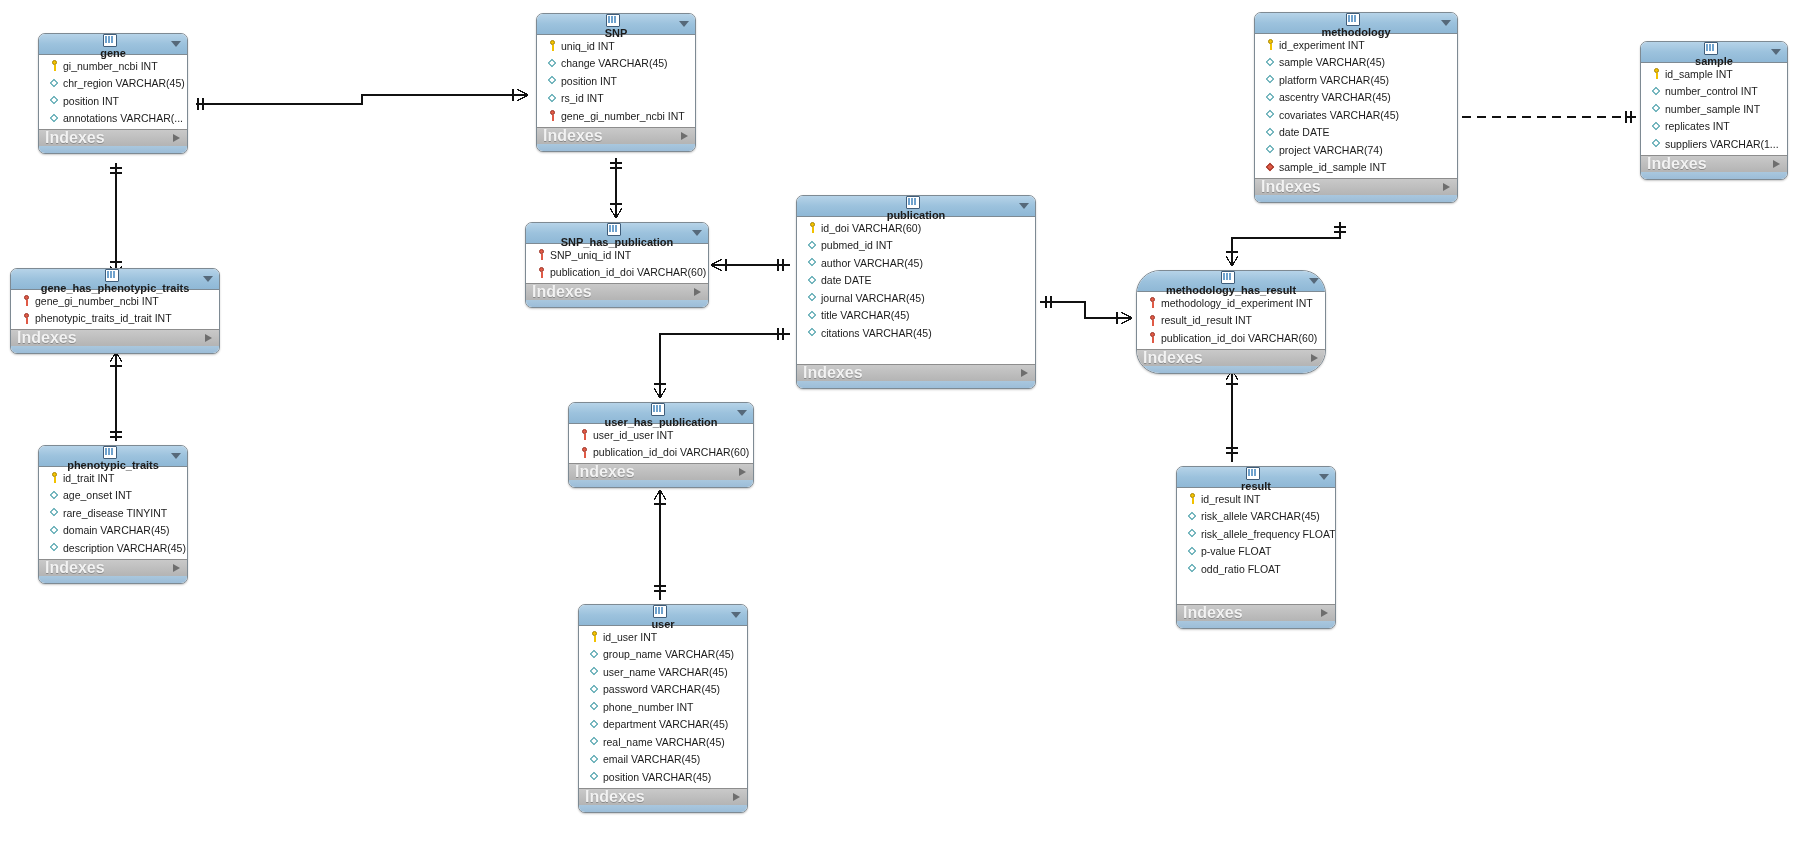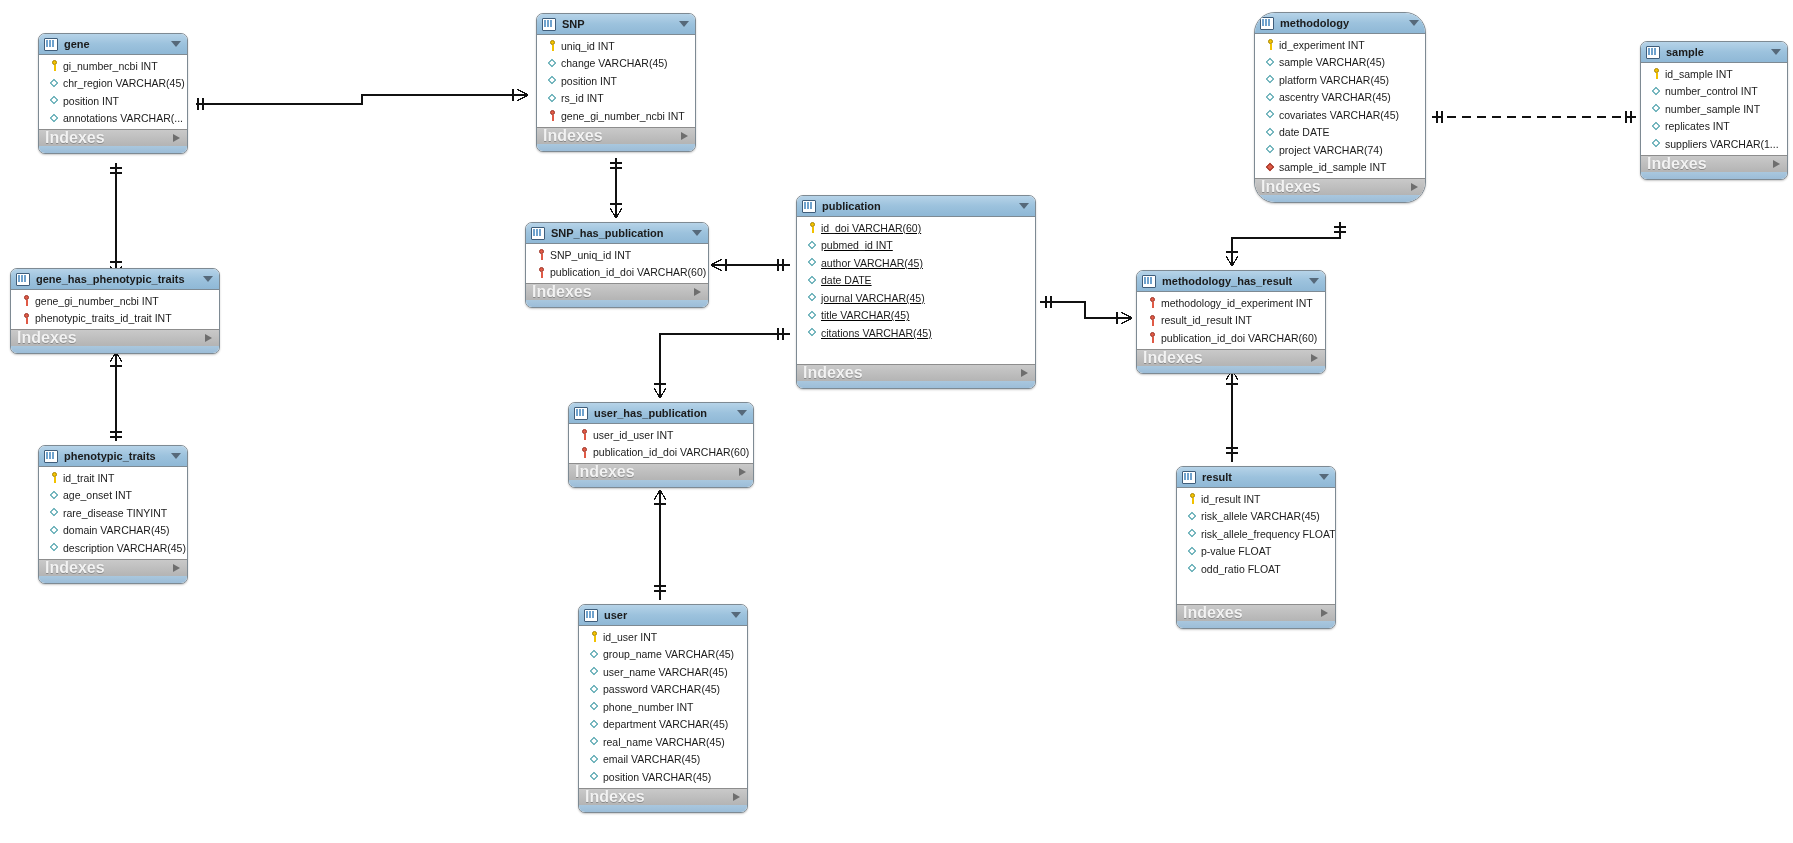--- a/index.html
+++ b/index.html
@@ -40,20 +40,21 @@
   }
   .tbl-header {
     height: 21px;
     box-sizing: border-box;
     background: linear-gradient(to bottom, #b6d3e8 0%, #9cc2dd 50%, #8fb8d6 100%);
     border-bottom: 1px solid #7e8a93;
     display: flex;
     align-items: center;
     padding: 0 5px 0 5px;
     position: relative;
+    flex-direction: column;
   }
   .tbl-header .t-icon {
     width: 12px;
     height: 11px;
     flex: 0 0 auto;
     border: 1px solid #3f5d7a;
     background: #ffffff;
     margin-right: 6px;
     position: relative;
     border-radius: 1px;
@@ -318,21 +319,21 @@
             <span class="gl fk"></span>
             <span class="cname">gene_gi_number_ncbi INT</span>
           </div>
         </div>
         <div class="tbl-footer">
           <span class="fl">Indexes</span>
           <span class="farrow"></span>
         </div>
         <div class="tbl-strip"></div>
       </div>
-      <div class="tbl" style="left: 1254px; top: 12px; width: 172px; border-radius: 21px;">
+      <div class="tbl" style="left: 1254px; top: 12px; width: 204px;">
         <div class="tbl-header">
           <span class="t-icon"></span>
           <span class="tbl-title">methodology</span>
           <span class="caret"></span>
         </div>
         <div class="tbl-body">
           <div class="col">
             <span class="gl pk"></span>
             <span class="cname">id_experiment INT</span>
           </div>
@@ -426,21 +427,21 @@
           <span class="farrow"></span>
         </div>
         <div class="tbl-strip"></div>
       </div>
       <div class="tbl" style="left: 796px; top: 195px; width: 240px;">
         <div class="tbl-header">
           <span class="t-icon"></span>
           <span class="tbl-title">publication</span>
           <span class="caret"></span>
         </div>
-        <div class="tbl-body" style="padding-bottom: 22px; text-decoration: underline;">
+        <div class="tbl-body" style="padding-bottom: 22px;">
           <div class="col">
             <span class="gl pk"></span>
             <span class="cname">id_doi VARCHAR(60)</span>
           </div>
           <div class="col">
             <span class="gl dm"></span>
             <span class="cname">pubmed_id INT</span>
           </div>
           <div class="col">
             <span class="gl dm"></span>
@@ -462,21 +463,21 @@
             <span class="gl dm"></span>
             <span class="cname">citations VARCHAR(45)</span>
           </div>
         </div>
         <div class="tbl-footer">
           <span class="fl">Indexes</span>
           <span class="farrow"></span>
         </div>
         <div class="tbl-strip"></div>
       </div>
-      <div class="tbl" style="left: 1136px; top: 270px; width: 190px;">
+      <div class="tbl" style="left: 1136px; top: 270px; width: 190px; border-radius: 24px;">
         <div class="tbl-header">
           <span class="t-icon"></span>
           <span class="tbl-title">methodology_has_result</span>
           <span class="caret"></span>
         </div>
         <div class="tbl-body">
           <div class="col">
             <span class="gl fk"></span>
             <span class="cname">methodology_id_experiment INT</span>
           </div>

